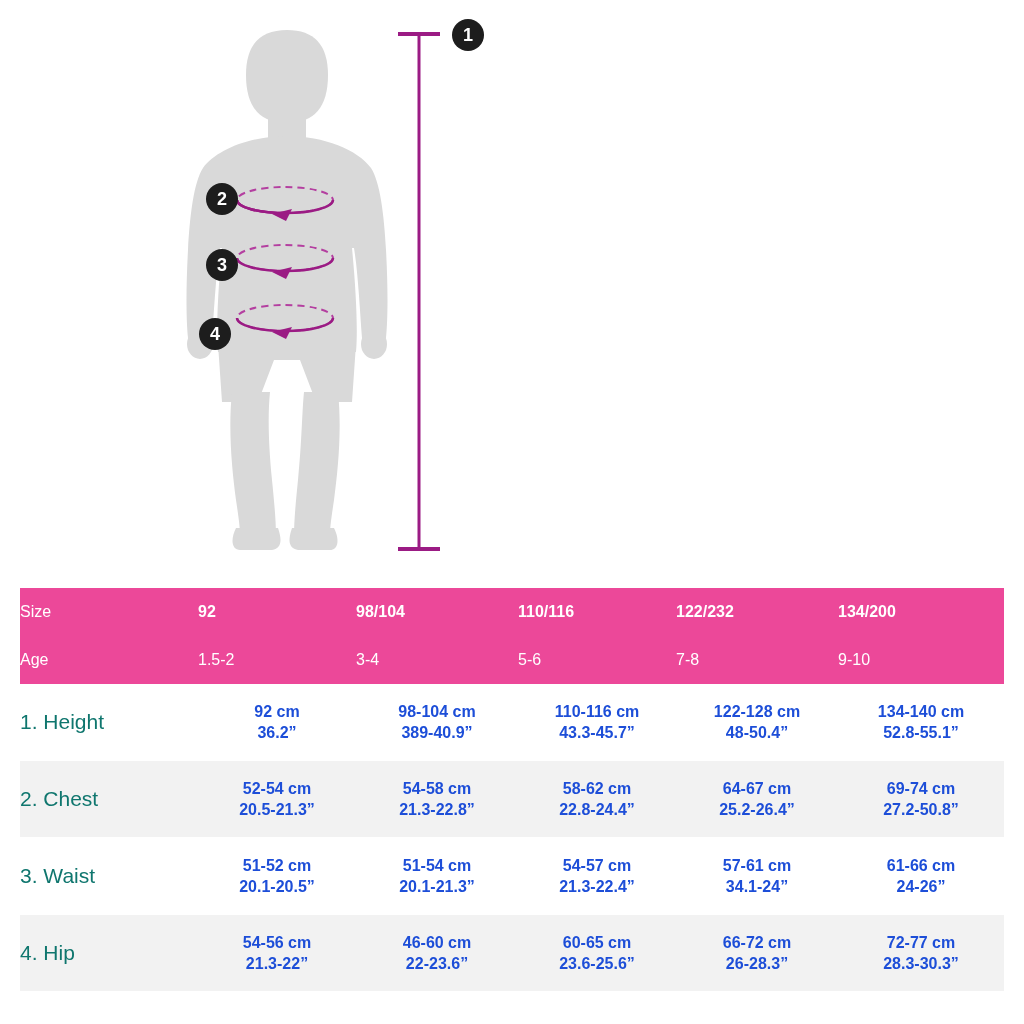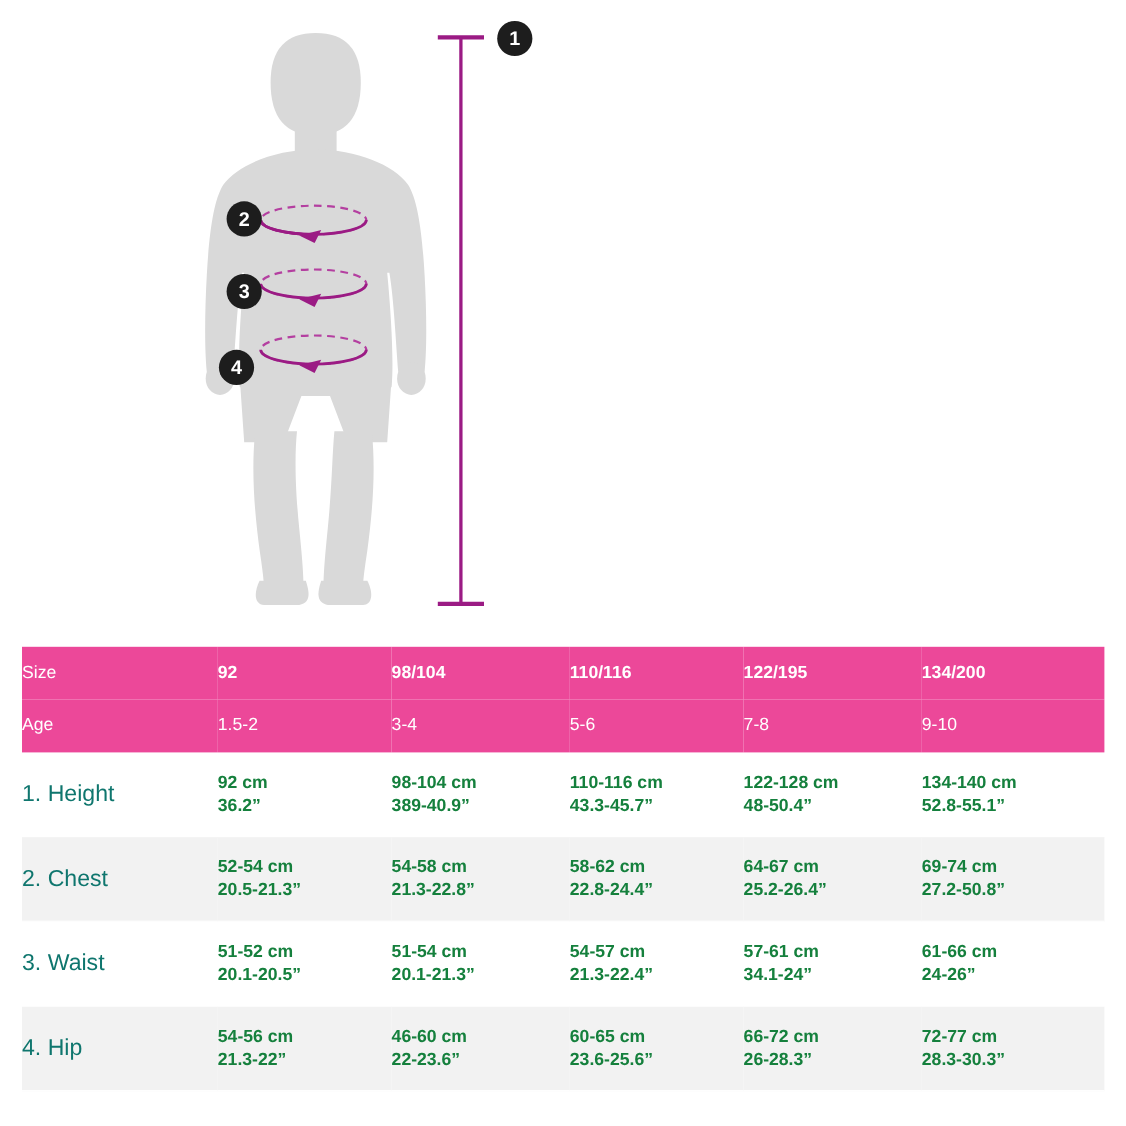--- a/index.html
+++ b/index.html
@@ -89,23 +89,24 @@
     border-bottom: 1px solid #ffffff;
   }
   .body-row.alt td { background: #f2f2f2; }
   .body-row td.lbl {
     font-weight: normal;
     color: #0f766e;
     font-size: 21px;
   }
   .body-row td.val {
     font-weight: bold;
-    color: #15803d;
+    color: #1d4ed8;
     font-size: 16px;
     line-height: 21px;
+    text-align: center;
   }
   .val span { display: block; }
 
   col.c0 { width: 178px; }
   col.c1 { width: 158px; }
   col.c2 { width: 162px; }
   col.c3 { width: 158px; }
   col.c4 { width: 162px; }
   col.c5 { width: 166px; }
 </style>
@@ -202,21 +203,21 @@
       <col class="c3">
       <col class="c4">
       <col class="c5">
   </colgroup>
   <tbody>
     <tr class="head-row row-size">
       <td class="lbl">Size</td>
       <td>92</td>
       <td>98/104</td>
       <td>110/116</td>
-      <td>122/195</td>
+      <td>122/232</td>
       <td>134/200</td>
     </tr>
     <tr class="head-row row-age">
       <td class="lbl">Age</td>
       <td>1.5-2</td>
       <td>3-4</td>
       <td>5-6</td>
       <td>7-8</td>
       <td>9-10</td>
     </tr>

